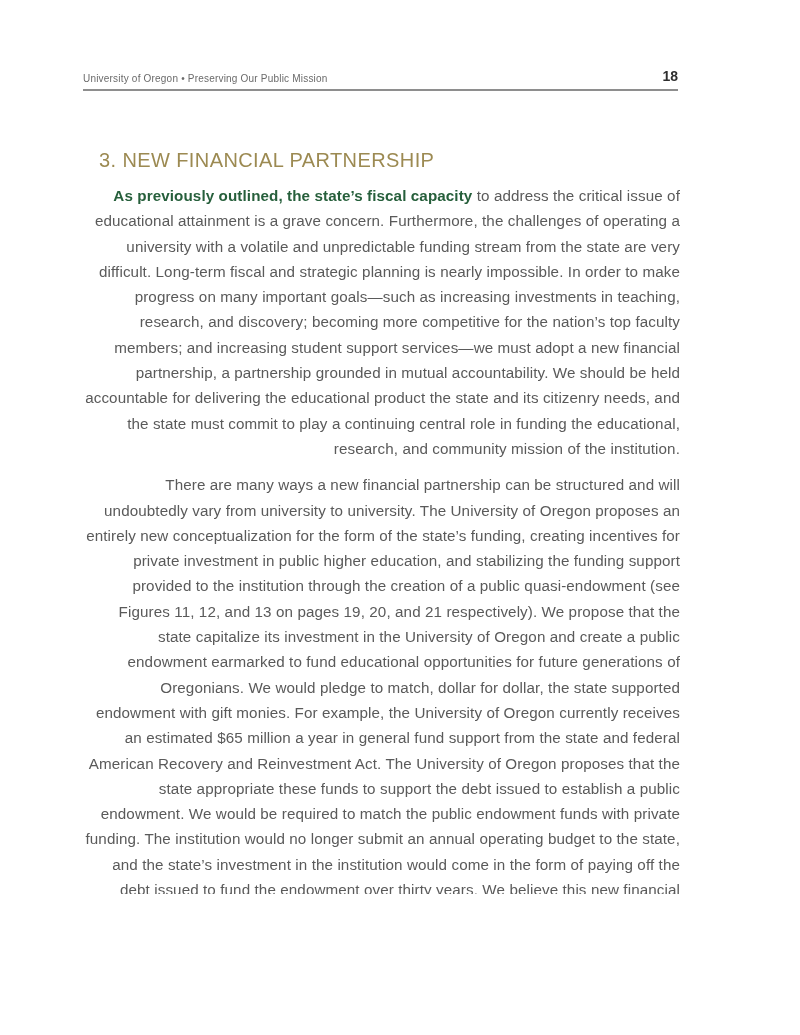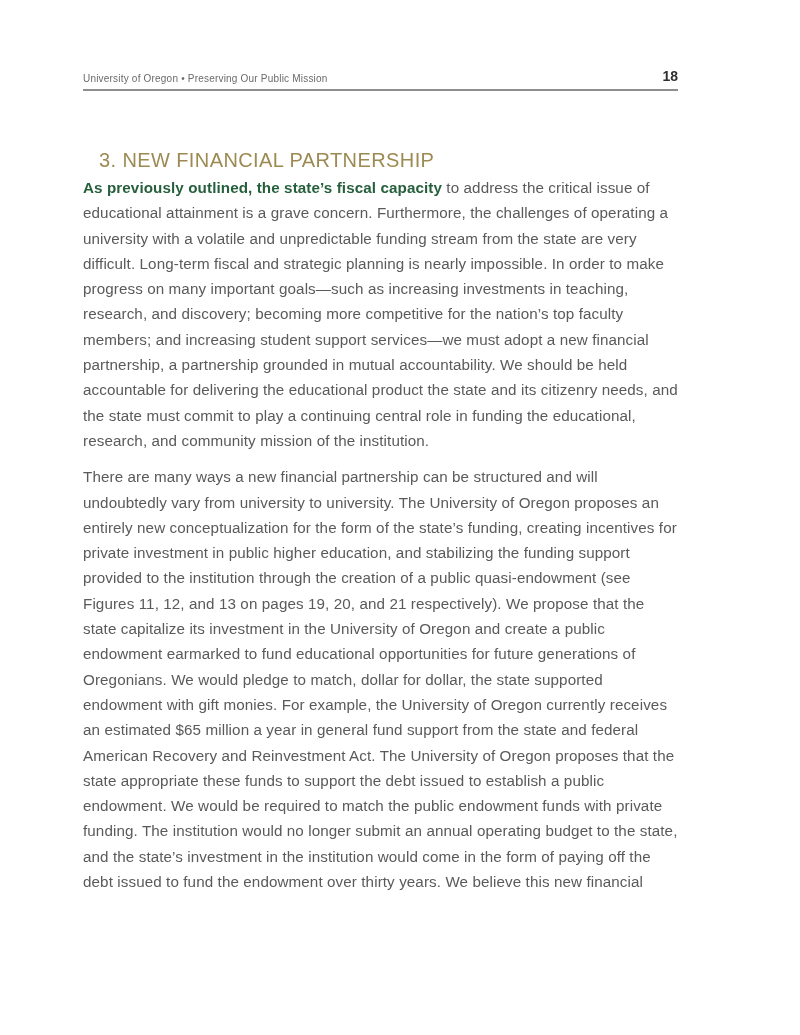--- a/index.html
+++ b/index.html
@@ -58,21 +58,22 @@
     position: absolute;
     top: 175px;
     left: 83px;
     width: 597px;
     font-size: 15.2px;
     line-height: 25.3px;
     color: #5a5a5a;
     letter-spacing: 0.1px;
   }
   .body-copy p {
-    margin: 0 0 11px 0;
+    margin: 8px 0 11px 0;
+    text-align: right;
   }
   .lead-bold {
     font-weight: bold;
     color: #265f3b;
   }
 </style>
 </head>
 <body>
 
 <div class="page">

